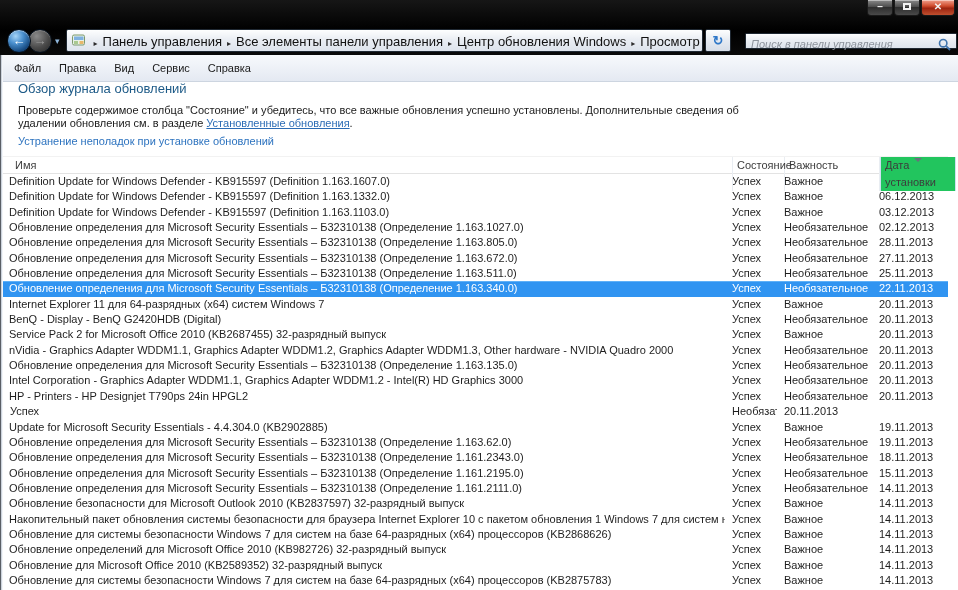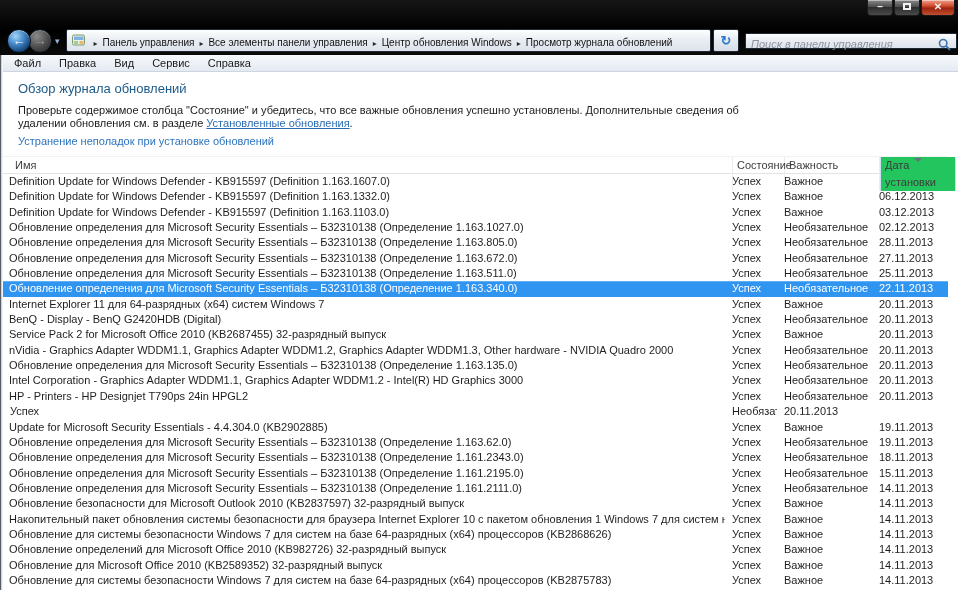--- a/index.html
+++ b/index.html
@@ -33,37 +33,37 @@
   .fwd  { margin-left:-3px; color:#9b9b9b;
           background: radial-gradient(circle at 35% 28%, #8b8b8b 0%, #4a4a4a 55%, #232323 100%);
           box-shadow: inset 0 1px 1px rgba(255,255,255,.25); }
   .hist-dd { color:#8fb6dc; font-size:9px; padding:0 4px 0 3px; }
 
   .addrfield { height:23px; flex:1 1 auto; margin-left:2px; display:flex; align-items:center;
                background: linear-gradient(#fdfefe, #e9edf3 48%, #dde3ec);
                border:1px solid #1f2832; border-radius:2px; overflow:hidden; }
   .addricon { width:15px; height:13px; margin:0 2px 0 5px; flex:0 0 auto; }
   .crumb-sep { font-size:8px; color:#2b2b2b; padding:0 5px; }
-  .crumb { font-size:10px; color:#111; white-space:nowrap; cursor:default; }
+  .crumb { font-size:13px; color:#111; white-space:nowrap; cursor:default; }
   .addr-spacer { flex:1 1 auto; }
   .glassbtn { height:23px; width:26px; margin-left:2px; flex:0 0 auto; text-align:center;
               background: linear-gradient(#fdfefe, #e6ebf2 48%, #d6dde7);
               border:1px solid #1f2832; border-radius:2px;
               color:#2f78c8; font-size:13px; font-weight:bold; line-height:21px; }
 
-  .searchbox { height:16px; width:212px; margin:0 1px 0 6px; flex:0 0 auto; position:relative;
+  .searchbox { height:16px; width:212px; margin:0 1px 0 14px; flex:0 0 auto; position:relative;
                background: linear-gradient(#fdfefe, #e9edf3 48%, #dde3ec);
                border:1px solid #1f2832; border-radius:1px; }
   .searchbox input { width:185px; height:19px; margin:1px 0 0 5px; border:none; background:transparent;
                      font-family:"Liberation Sans", sans-serif; font-size:11px; color:#333; outline:none; }
   .searchbox input::placeholder { font-style:italic; color:#8d939c; }
   .mag { position:absolute; right:5px; top:4px; }
 
   
-  .menubar { position:absolute; top:55px; left:0; width:958px; height:17px;
+  .menubar { position:absolute; top:55px; left:0; width:958px; height:27px;
              background: linear-gradient(#f7f9fc, #e4e9f2);
              border-bottom:1px solid #cdd5e0; display:flex; align-items:center; z-index:4; }
   .menu-item { font-size:11px; color:#1a1a1a; padding:0 9px; cursor:default; }
   .menu-item:first-child { margin-left:5px; }
 
   .left-edge { position:absolute; left:0; top:55px; bottom:0; width:3px; z-index:7;
                background: linear-gradient(90deg, #5a5f66 0 1px, #ccd3dc 1px 2px, #f2f5f9 2px 3px); }
 
   
   .content { position:absolute; top:72px; left:3px; width:774px; bottom:0; background:#fff; }

